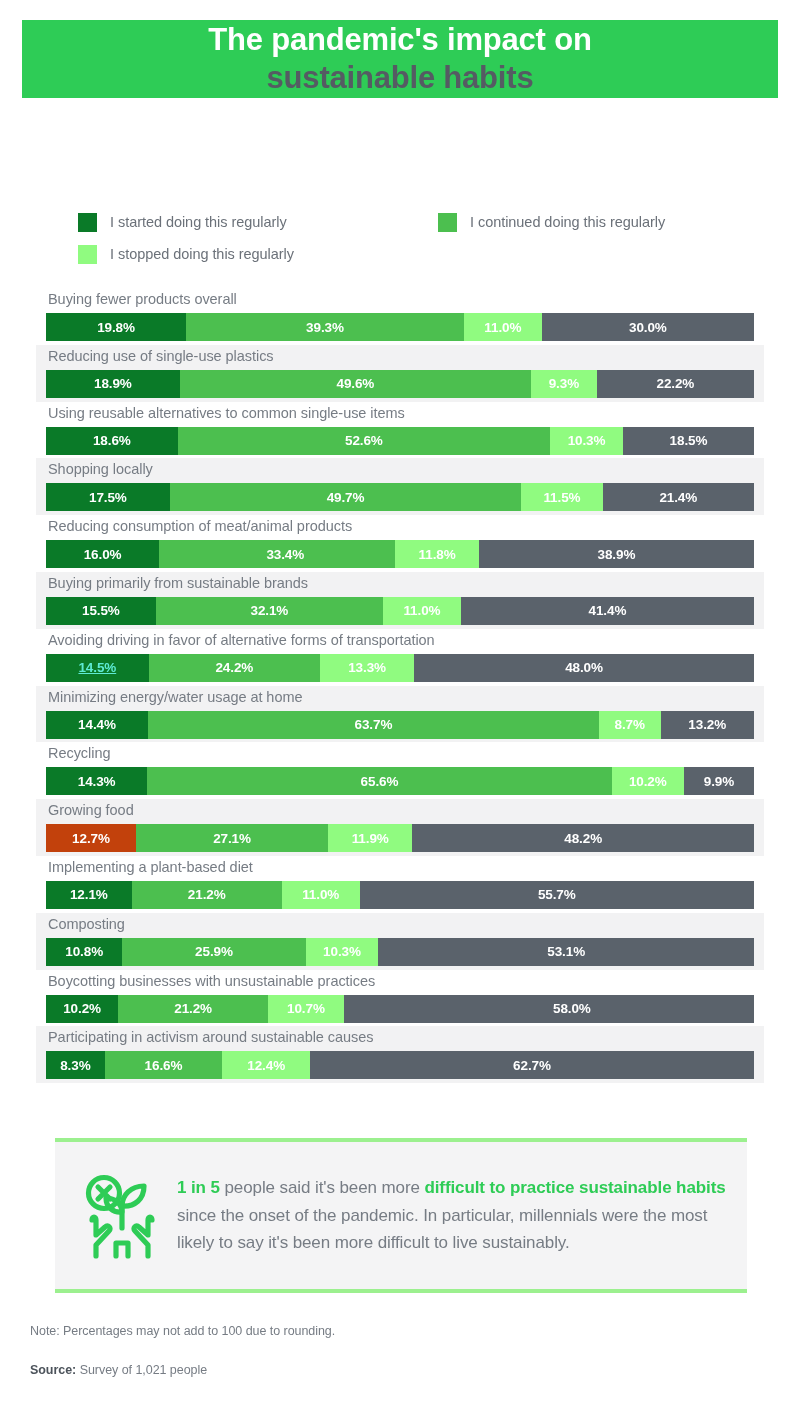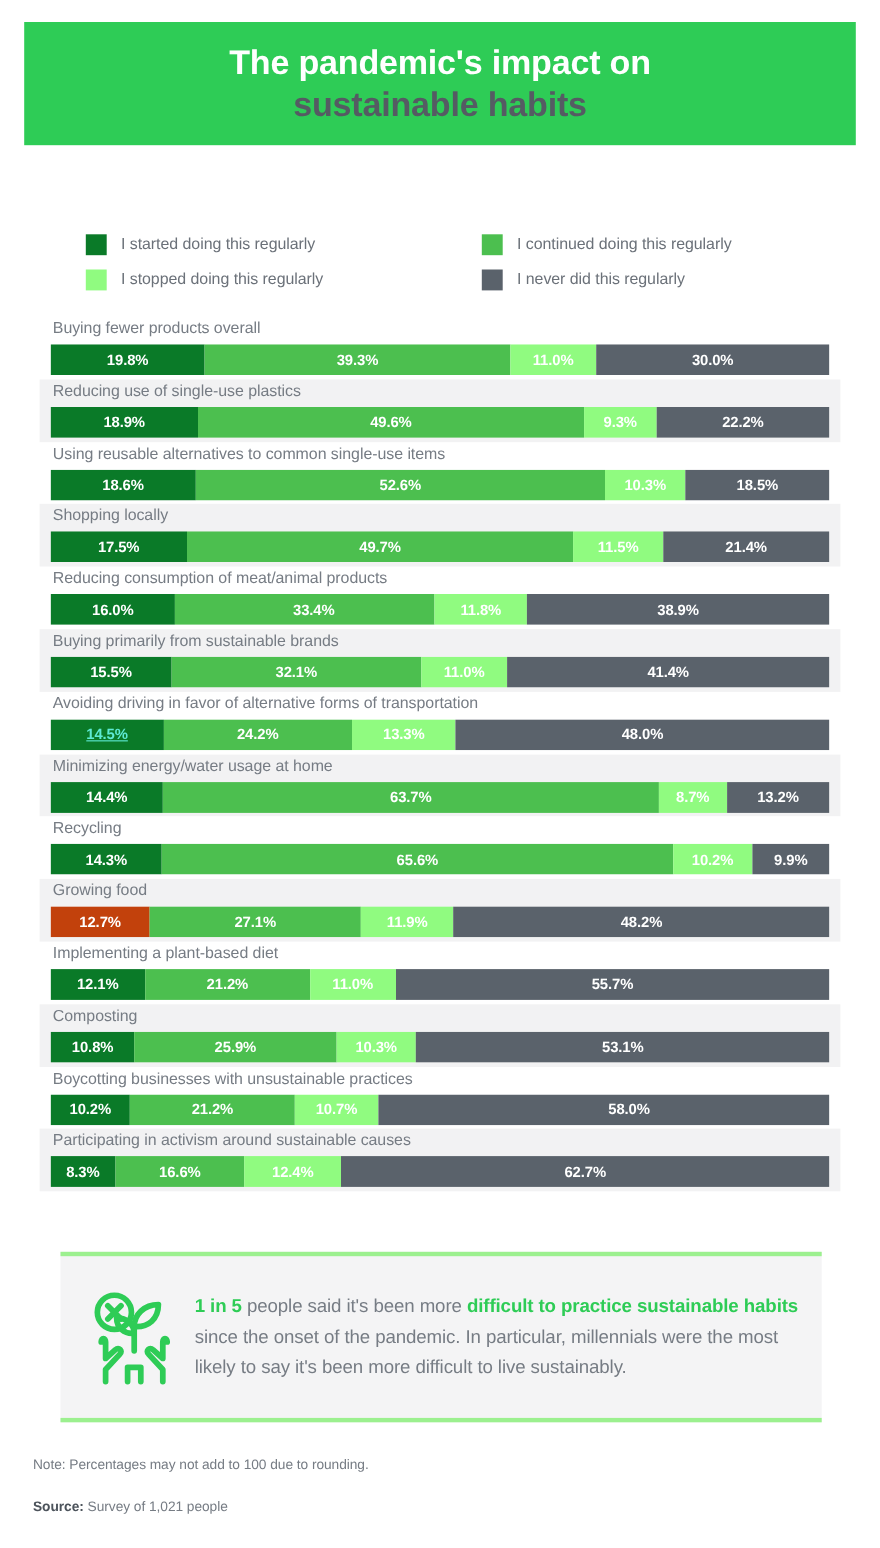--- a/index.html
+++ b/index.html
@@ -7,21 +7,21 @@
     width: 800px; height: 1407px;
     background: #ffffff;
     font-family: "Liberation Sans", sans-serif;
     -webkit-font-smoothing: antialiased;
   }
   .page { position: relative; width: 800px; height: 1407px; overflow: hidden; }
 
   
   .banner {
     position: absolute; left: 22px; top: 20px;
-    width: 756px; height: 112px;
+    width: 756px; height: 78px;
     background: #2ecc56;
     display: flex; flex-direction: column;
     align-items: center; justify-content: center;
   }
   .banner-line { font-size: 31px; font-weight: bold; line-height: 1.22; letter-spacing: -0.2px; }
   .banner-line.l1 { color: #ffffff; }
   .banner-line.l2 { color: #555b63; }
 
   
   .chart-title-wrap {
@@ -117,24 +117,20 @@
         <span class="swatch" style="background: rgb(10, 122, 40);"></span>
         <span class="legend-label">I started doing this regularly</span>
       </div>
       <div class="legend-item">
         <span class="swatch" style="background: rgb(76, 191, 79);"></span>
         <span class="legend-label">I continued doing this regularly</span>
       </div>
       <div class="legend-item">
         <span class="swatch" style="background: rgb(144, 251, 128);"></span>
         <span class="legend-label">I stopped doing this regularly</span>
-      </div>
-      <div class="legend-item">
-        <span class="swatch" style="background: rgb(90, 98, 107);"></span>
-        <span class="legend-label">I never did this regularly</span>
       </div>
     </div>
 
   <div class="rows" id="rows">
       <div class="row">
         <div class="band"></div>
         <div class="row-label">Buying fewer products overall</div>
         <div class="bar">
           <div class="seg" style="flex: 0 0 19.7802%; background: rgb(10, 122, 40); color: rgb(255, 255, 255);">19.8%</div>
           <div class="seg" style="flex: 0 0 39.2607%; background: rgb(76, 191, 79); color: rgb(255, 255, 255);">39.3%</div>

